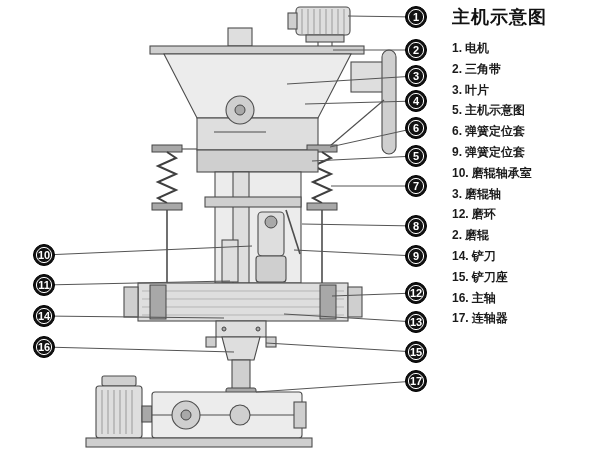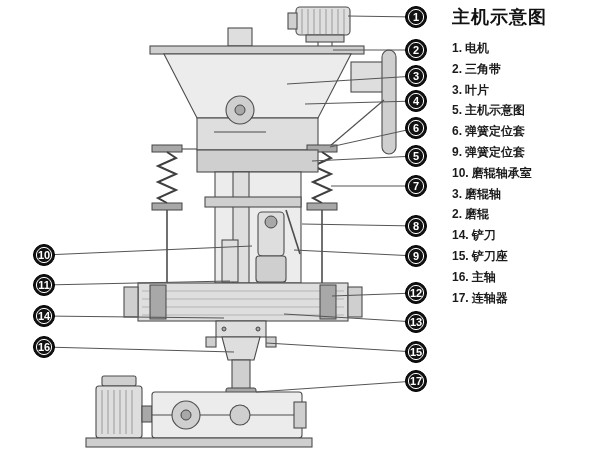--- a/index.html
+++ b/index.html
@@ -259,20 +259,21 @@
     <div class="legend-title">主机示意图</div>
     <div class="legend-list" id="legend-list">
         <div class="legend-row"><span class="legend-num">1.</span><span class="legend-label">电机</span></div>
         <div class="legend-row"><span class="legend-num">2.</span><span class="legend-label">三角带</span></div>
         <div class="legend-row"><span class="legend-num">3.</span><span class="legend-label">叶片</span></div>
         <div class="legend-row"><span class="legend-num">5.</span><span class="legend-label">主机示意图</span></div>
         <div class="legend-row"><span class="legend-num">6.</span><span class="legend-label">弹簧定位套</span></div>
         <div class="legend-row"><span class="legend-num">9.</span><span class="legend-label">弹簧定位套</span></div>
         <div class="legend-row"><span class="legend-num">10.</span><span class="legend-label">磨辊轴承室</span></div>
         <div class="legend-row"><span class="legend-num">3.</span><span class="legend-label">磨辊轴</span></div>
+        <div class="legend-row"><span class="legend-num">12.</span><span class="legend-label">磨环</span></div>
         <div class="legend-row"><span class="legend-num">2.</span><span class="legend-label">磨辊</span></div>
         <div class="legend-row"><span class="legend-num">14.</span><span class="legend-label">铲刀</span></div>
         <div class="legend-row"><span class="legend-num">15.</span><span class="legend-label">铲刀座</span></div>
         <div class="legend-row"><span class="legend-num">16.</span><span class="legend-label">主轴</span></div>
         <div class="legend-row"><span class="legend-num">17.</span><span class="legend-label">连轴器</span></div>
       </div>
   </div>
 </div>
 
 </body></html>

